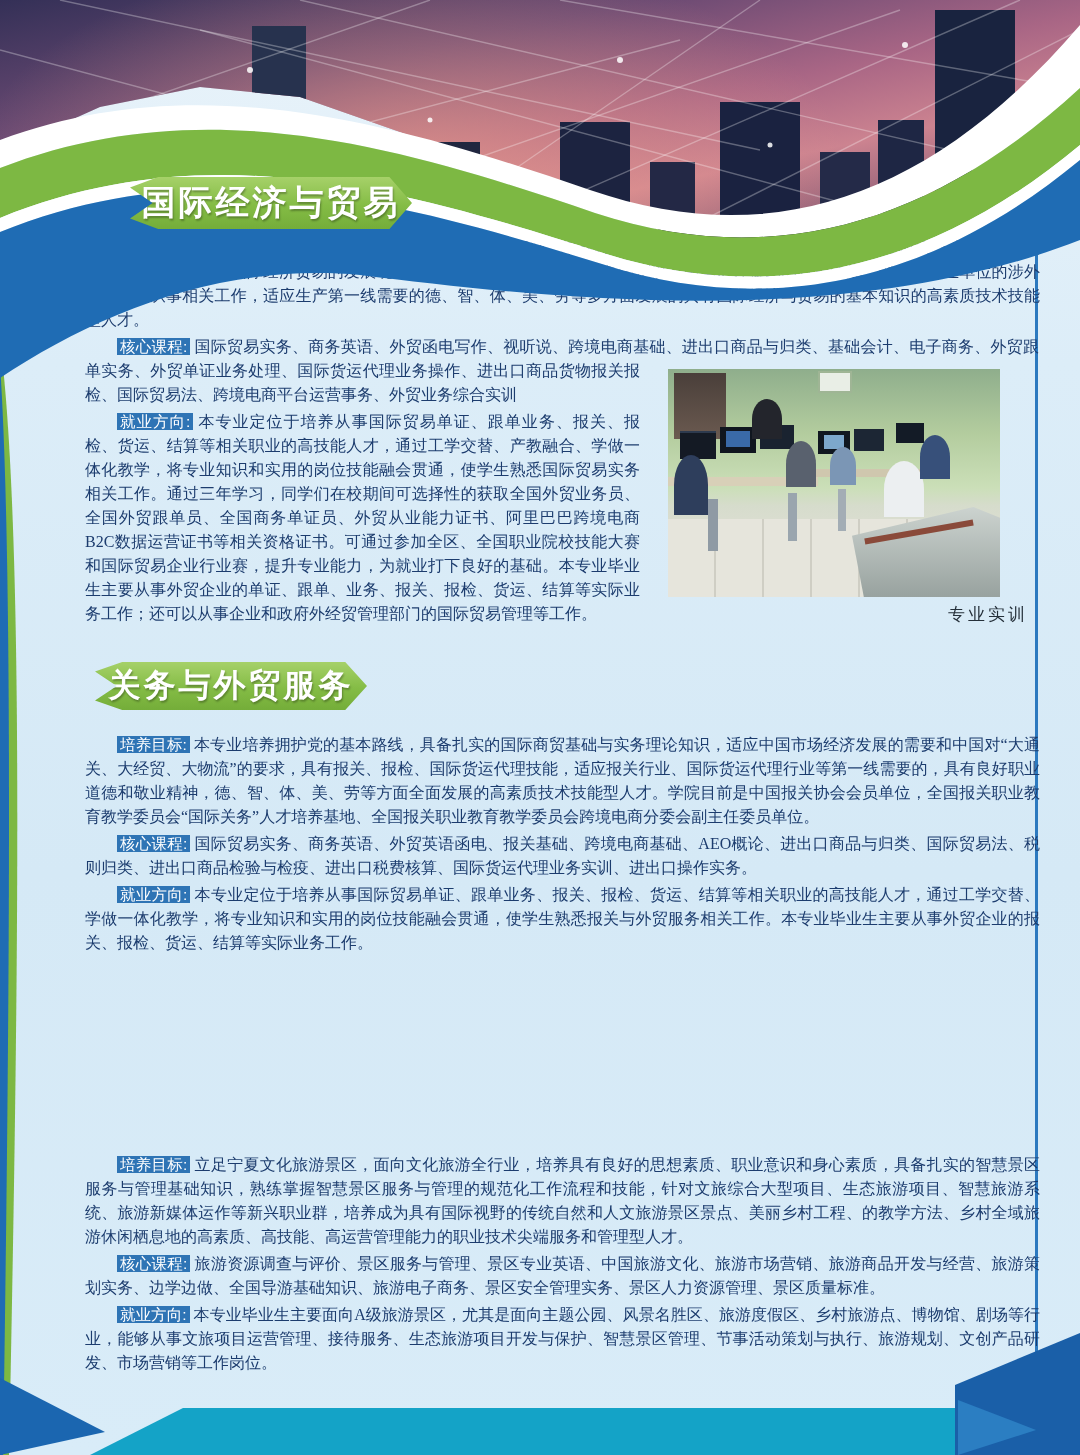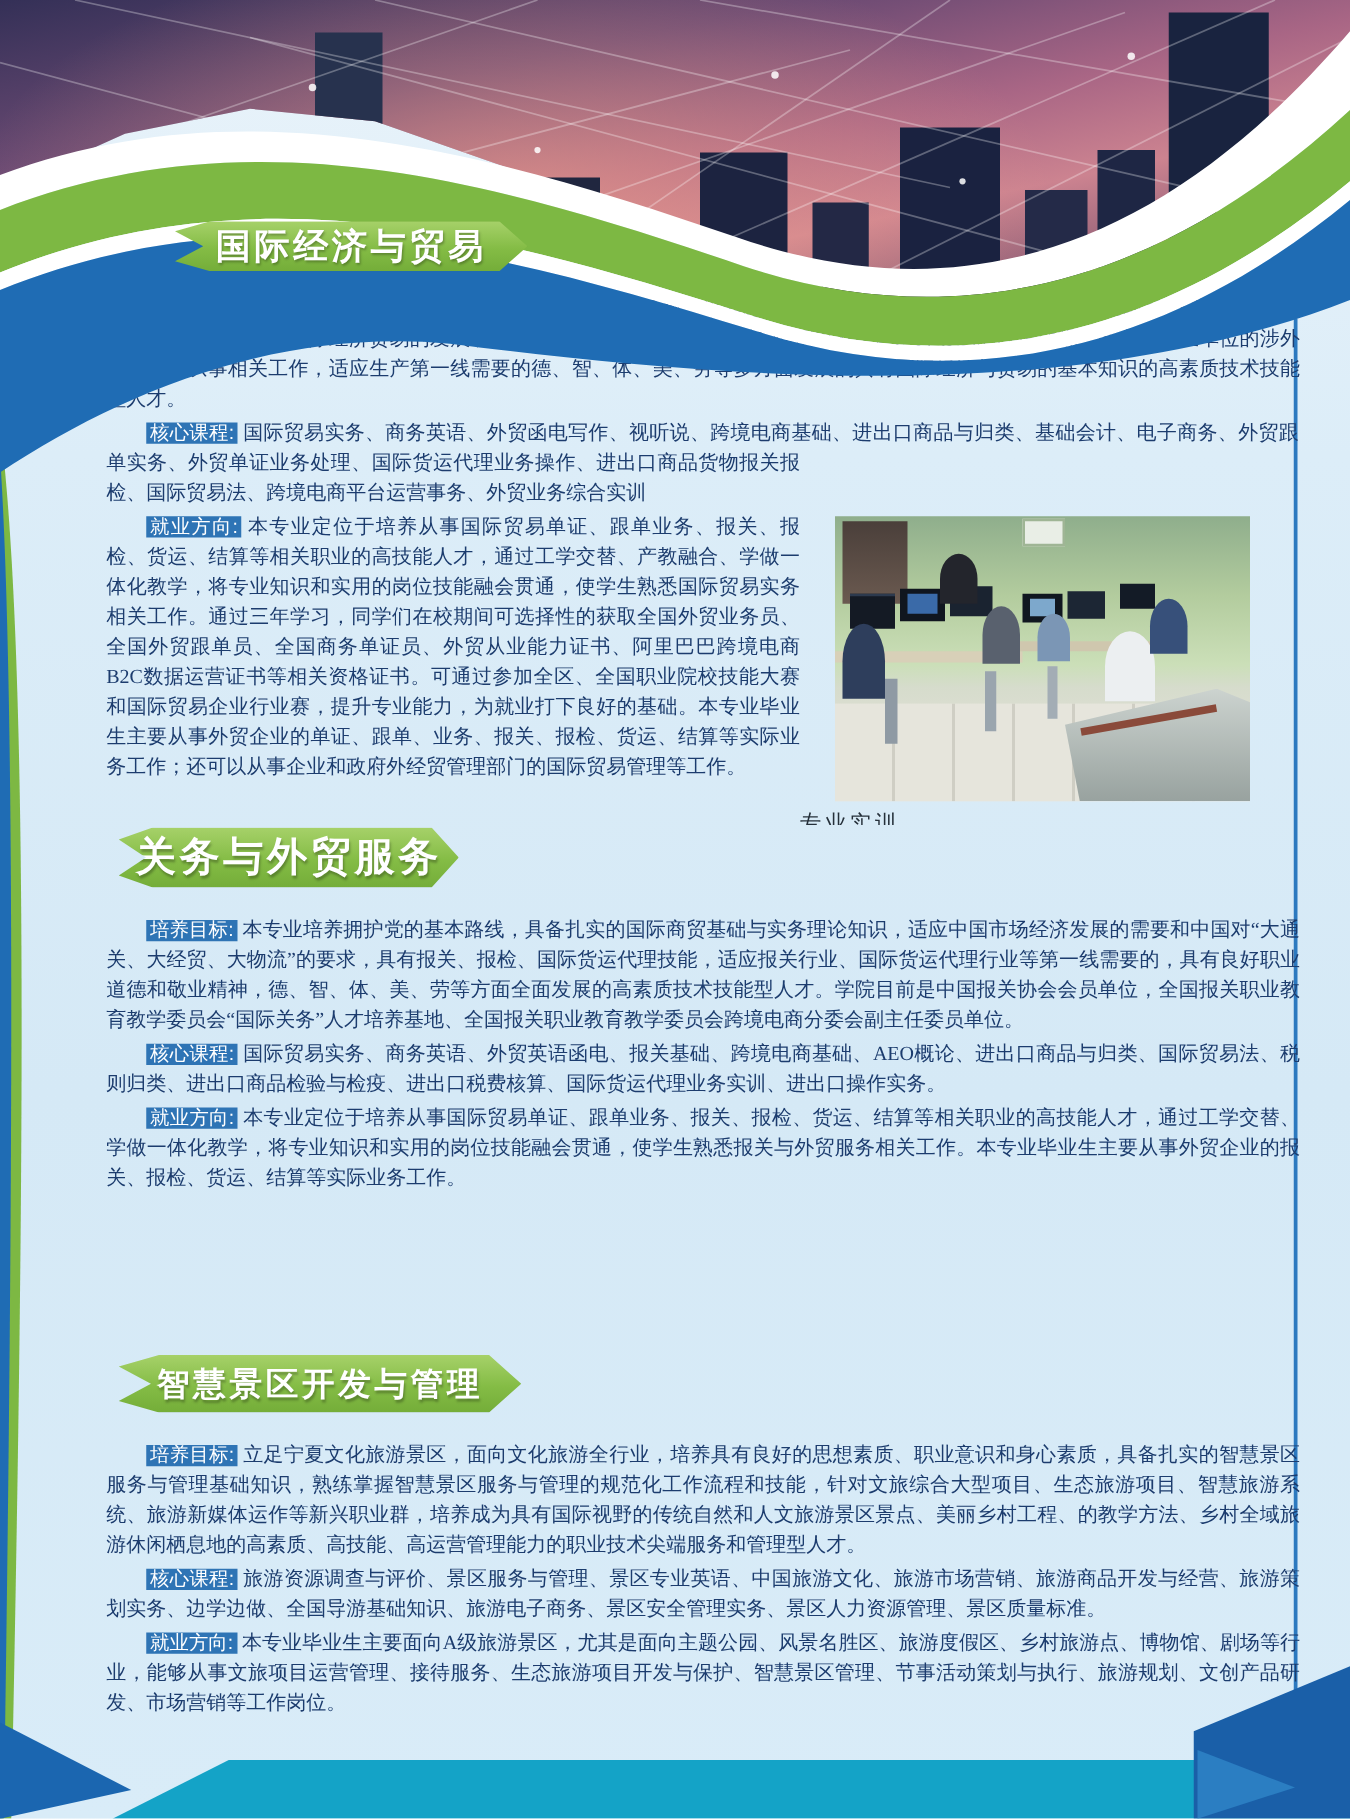--- a/index.html
+++ b/index.html
@@ -21,35 +21,35 @@
   .swoosh{position:absolute;left:0;top:0;z-index:5;pointer-events:none;}
   .left-stripes{position:absolute;left:0;top:330px;z-index:1;pointer-events:none;}
   .right-line{position:absolute;left:1035px;top:255px;width:3px;height:1135px;background:#2c79bf;z-index:1;}
   
   .banner{position:absolute;z-index:6;display:flex;align-items:center;justify-content:center;
           background:linear-gradient(180deg,#a6d169 0%,#84bc45 55%,#74ad39 100%);
           clip-path:polygon(0% 20%,10% 0%,92% 0%,100% 50%,92% 100%,10% 100%,0% 80%,8% 50%);
           filter:drop-shadow(3px 4px 3px rgba(30,60,30,.35));
           color:#fff;font-family:"Liberation Sans",sans-serif;font-weight:bold;
           letter-spacing:3px;text-shadow:1px 2px 2px rgba(0,0,0,.28);}
-  .b1{left:140px;top:177px;width:282px;height:40px;font-size:28px;}
+  .b1{left:130px;top:177px;width:282px;height:52px;font-size:34px;}
   .b2{left:95px;top:662px;width:272px;height:48px;font-size:32px;}
   .b3{left:95px;top:1084px;width:322px;height:46px;font-size:26px;}
   
   .sec{position:absolute;left:85px;width:955px;z-index:2;color:#1c3c6e;
        font-size:16px;line-height:24px;text-align:justify;overflow:hidden;}
   .sec1{top:236px;height:424px;}
   .sec2{top:733px;height:348px;}
   .sec3{top:1153px;height:252px;}
   .para{margin:0 0 3px 0;text-indent:2em;}
   .bold{font-weight:bold;}
   .lbl{background:var(--label_blue,#2e74b5);color:#fff;padding:0 3px;margin-right:4px;
        font-family:"Liberation Sans",sans-serif;font-size:15.5px;}
   .spacer{float:right;width:1px;height:34px;}
-  .photo-wrap{float:right;clear:right;width:400px;text-align:left;text-indent:0;margin-top:44px;}
+  .photo-wrap{float:right;clear:right;width:400px;text-align:right;text-indent:0;}
   .labimg{position:relative;width:332px;height:228px;margin:0 40px 0 28px;overflow:hidden;
           background:linear-gradient(180deg,#8fae8c 0%,#b3cc9e 28%,#cbdfb8 52%,#d6dccc 60%,#e0dfd6 78%,#e6e4da 100%);}
   .pd{position:absolute;}
   .caption{margin:6px 0 0 0;padding-right:12px;font-size:17px;color:#25303a;letter-spacing:3px;}
   .bottom-deco{position:absolute;left:0;top:1325px;z-index:4;}
 </style>
 </head>
 <body>
 
 <div class="page">
@@ -162,23 +162,20 @@
   <div class="banner b2">
     <span>关务与外贸服务</span>
   </div>
 
   <div class="sec sec2">
     <p class="para"><span class="lbl">培养目标:</span><span>本专业培养拥护党的基本路线，具备扎实的国际商贸基础与实务理论知识，适应中国市场经济发展的需要和中国对“大通关、大经贸、大物流”的要求，具有报关、报检、国际货运代理技能，适应报关行业、国际货运代理行业等第一线需要的，具有良好职业道德和敬业精神，德、智、体、美、劳等方面全面发展的高素质技术技能型人才。学院目前是中国报关协会会员单位，全国报关职业教育教学委员会“国际关务”人才培养基地、全国报关职业教育教学委员会跨境电商分委会副主任委员单位。</span></p>
     <p class="para"><span class="lbl">核心课程:</span><span>国际贸易实务、商务英语、外贸英语函电、报关基础、跨境电商基础、AEO概论、进出口商品与归类、国际贸易法、税则归类、进出口商品检验与检疫、进出口税费核算、国际货运代理业务实训、进出口操作实务。</span></p>
     <p class="para"><span class="lbl">就业方向:</span><span>本专业定位于培养从事国际贸易单证、跟单业务、报关、报检、货运、结算等相关职业的高技能人才，通过工学交替、学做一体化教学，将专业知识和实用的岗位技能融会贯通，使学生熟悉报关与外贸服务相关工作。本专业毕业生主要从事外贸企业的报关、报检、货运、结算等实际业务工作。</span></p>
   </div>
 
-  <div class="banner b3">
-    <span>智慧景区开发与管理</span>
-  </div>
 
   <div class="sec sec3">
     <p class="para"><span class="lbl">培养目标:</span><span>立足宁夏文化旅游景区，面向文化旅游全行业，培养具有良好的思想素质、职业意识和身心素质，具备扎实的智慧景区服务与管理基础知识，熟练掌握智慧景区服务与管理的规范化工作流程和技能，针对文旅综合大型项目、生态旅游项目、智慧旅游系统、旅游新媒体运作等新兴职业群，培养成为具有国际视野的传统自然和人文旅游景区景点、美丽乡村工程、的教学方法、乡村全域旅游休闲栖息地的高素质、高技能、高运营管理能力的职业技术尖端服务和管理型人才。</span></p>
     <p class="para"><span class="lbl">核心课程:</span><span>旅游资源调查与评价、景区服务与管理、景区专业英语、中国旅游文化、旅游市场营销、旅游商品开发与经营、旅游策划实务、边学边做、全国导游基础知识、旅游电子商务、景区安全管理实务、景区人力资源管理、景区质量标准。</span></p>
     <p class="para"><span class="lbl">就业方向:</span><span>本专业毕业生主要面向A级旅游景区，尤其是面向主题公园、风景名胜区、旅游度假区、乡村旅游点、博物馆、剧场等行业，能够从事文旅项目运营管理、接待服务、生态旅游项目开发与保护、智慧景区管理、节事活动策划与执行、旅游规划、文创产品研发、市场营销等工作岗位。</span></p>
   </div>
 
   <svg class="bottom-deco" width="1080" height="130" viewBox="0 0 1080 130">
     <path fill="#14a3c7" d="M90,130 L183,83 L1080,83 L1080,130 Z"></path>
     <path fill="#1b66b0" d="M0,53 L105,107 L0,130 Z"></path>

